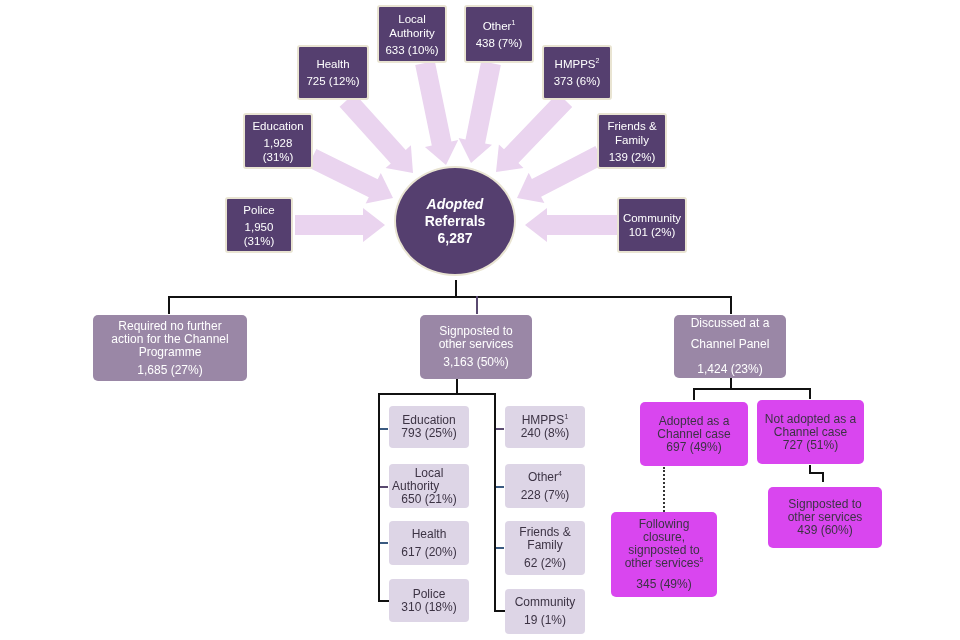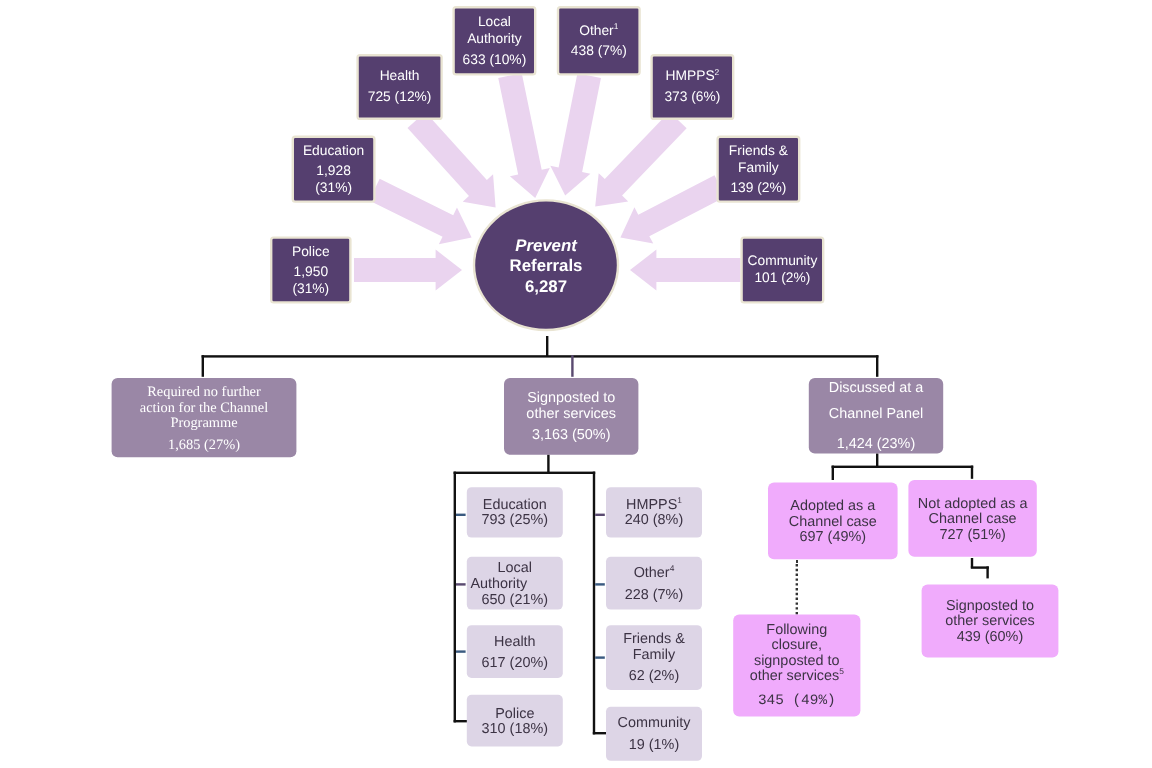--- a/index.html
+++ b/index.html
@@ -26,25 +26,25 @@
       font-size: 12px; line-height: 13px; text-align: center; box-sizing: border-box;
       display: flex; flex-direction: column; justify-content: center; align-items: center; padding: 2px 4px;
     }
     .mid .v { margin-top: 5px; }
     .sub {
       position: absolute; background: #ddd5e6; color: #3c3344; border-radius: 4px;
       font-size: 12px; line-height: 13px; text-align: center; box-sizing: border-box;
       display: flex; flex-direction: column; justify-content: center; align-items: center; padding: 2px 3px;
     }
     .pink {
-      position: absolute; background: #f0abfc; color: #3c3344; border-radius: 5px;
+      position: absolute; background: #d946ef; color: #3c3344; border-radius: 5px;
       font-size: 12px; line-height: 13px; text-align: center; box-sizing: border-box;
       display: flex; flex-direction: column; justify-content: center; align-items: center; padding: 2px 4px;
     }
-    .pink .v2 { margin-top: 8px; font-family: Liberation Mono, monospace; }
+    .pink .v2 { margin-top: 8px; }
     sup { font-size: 7px; vertical-align: super; line-height: 0; }
     .ln { position: absolute; background: #111; }
   </style>
 </head>
 <body>
 
 <svg id="arrows">
     <polygon points="295.0,235.0 363.0,235.0 363.0,242.0 385.0,225.0 363.0,208.0 363.0,215.0 295.0,215.0" fill="#ead4ef"></polygon>
     <polygon points="307.6,167.0 368.8,197.2 365.7,203.5 393.0,198.0 380.8,173.0 377.7,179.3 316.4,149.0" fill="#ead4ef"></polygon>
     <polygon points="339.6,106.7 390.8,163.4 385.6,168.1 413.0,173.0 410.9,145.3 405.7,150.0 354.4,93.3" fill="#ead4ef"></polygon>
@@ -86,32 +86,32 @@
   <span>Friends &amp;</span>
   <span>Family</span>
   <span class="v">139 (2%)</span>
 </div>
 <div class="src" style="left:617px;top:197px;width:70px;height:56px;">
   <span>Community</span>
   <span>101 (2%)</span>
 </div>
 
 <div class="hub">
-  <span class="it">Prevent</span>
+  <span class="it">Adopted</span>
   <span>Referrals</span>
   <span>6,287</span>
 </div>
 
 <div class="ln" style="left:455px;top:280px;width:2px;height:17px;"></div>
 <div class="ln" style="left:168px;top:296px;width:564px;height:2px;"></div>
 <div class="ln" style="left:168px;top:296px;width:2px;height:18px;"></div>
 <div class="ln" style="left:476px;top:296px;width:2px;height:18px;background:#5a4a70;"></div>
 <div class="ln" style="left:730px;top:296px;width:2px;height:18px;"></div>
 
-<div class="mid" style="left:93px;top:315px;width:154px;height:66px;font-family:Liberation Serif, serif;">
+<div class="mid" style="left:93px;top:315px;width:154px;height:66px;">
   <span>Required no further</span>
   <span>action for the Channel</span>
   <span>Programme</span>
   <span class="v">1,685 (27%)</span>
 </div>
 <div class="mid" style="left:420px;top:315px;width:112px;height:64px;">
   <span>Signposted to</span>
   <span>other services</span>
   <span class="v">3,163 (50%)</span>
 </div>

